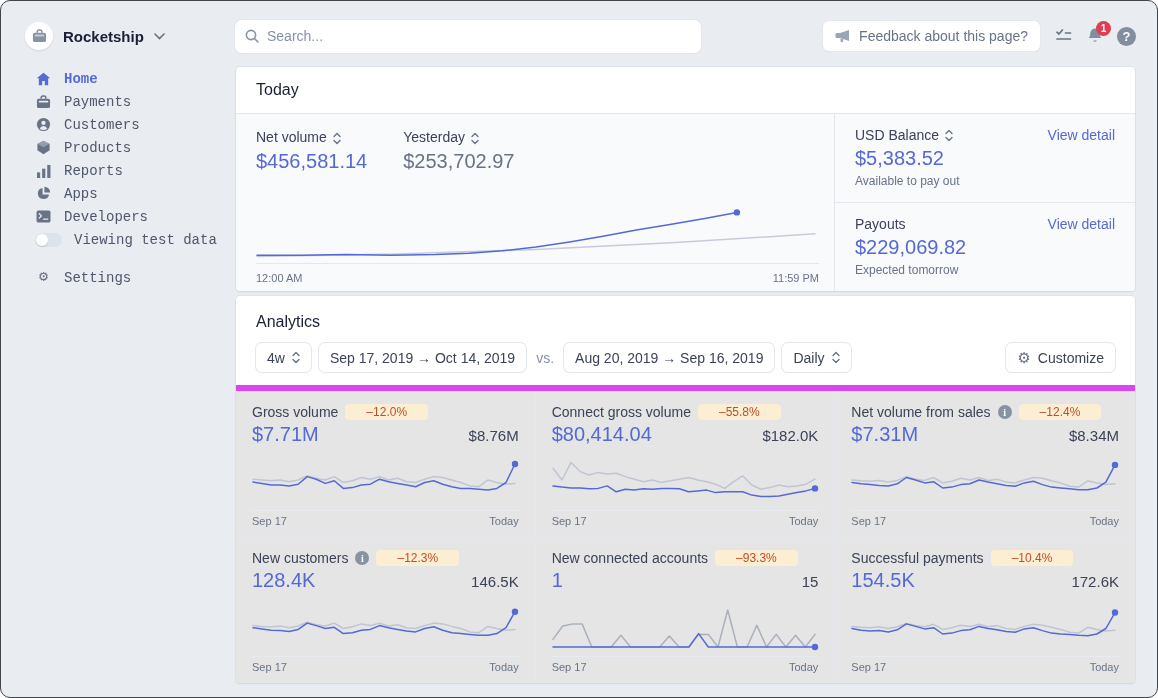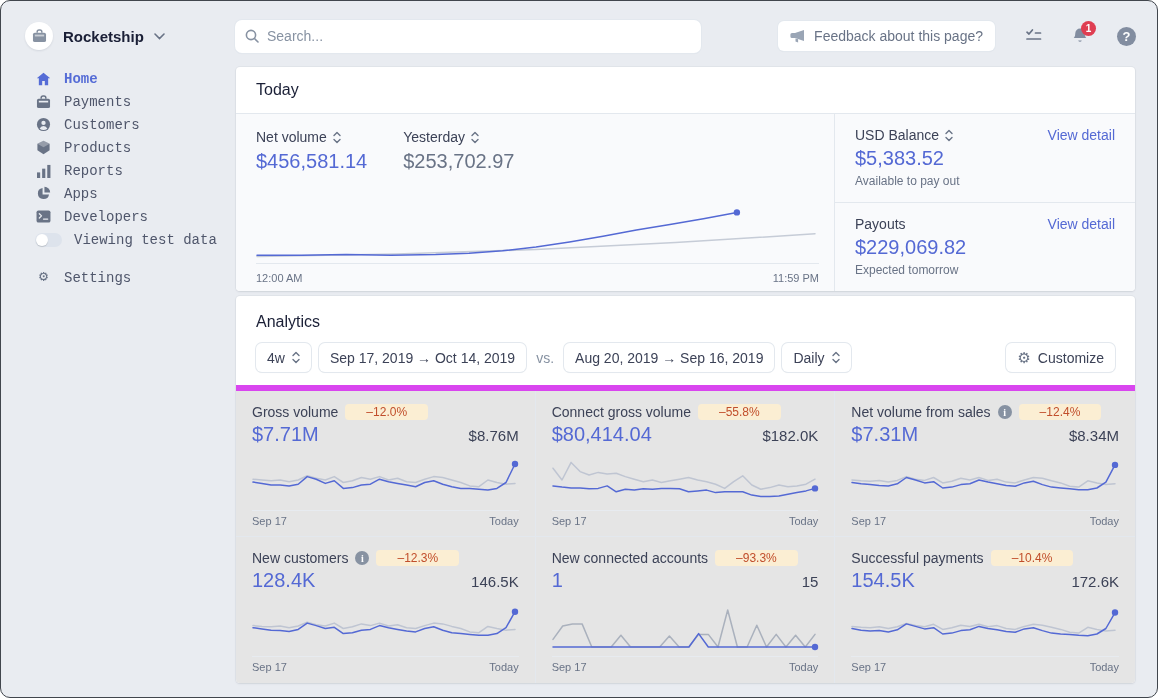--- a/index.html
+++ b/index.html
@@ -10,21 +10,21 @@
   }
   
   .topbar{ position:absolute; top:0; left:0; right:0; height:62px; display:flex; align-items:center; padding:8px 21px 0 24px; }
   .account{ display:flex; align-items:center; gap:10px; width:210px; cursor:pointer; }
   .account-logo{ width:28px; height:28px; border-radius:50%; background:#fff; display:flex; align-items:center; justify-content:center; box-shadow:0 1px 2px rgba(60,66,87,.12); }
   .account-name{ font-size:15px; font-weight:700; color:#1a1f36; }
   .chev{ color:#697386; display:flex; }
   .search{ width:466px; height:33px; background:#fff; border-radius:7px; box-shadow:0 0 0 1px #e3e8ee,0 1px 1px rgba(0,0,0,.05); display:flex; align-items:center; padding:0 10px; gap:8px; }
   .search input{ border:0; outline:0; flex:1; font-size:14px; color:#3c4257; background:transparent; font-family:inherit; }
   .search input::placeholder{ color:#8792a2; }
-  .topbar-right{ margin-left:auto; display:flex; align-items:center; gap:28px;padding-left:28px; }
+  .topbar-right{ margin-left:auto; display:flex; align-items:center; gap:13px;padding-left:28px; }
   .feedback-btn{ height:30px; background:#fff; border:0; border-radius:6px; box-shadow:0 0 0 1px #e3e8ee,0 1px 1px rgba(0,0,0,.06); display:flex; align-items:center; gap:8px; padding:0 12px; font-size:14px; color:#697386; font-family:inherit; cursor:pointer; }
   .iconbtn{ position:relative; background:none; border:0; cursor:pointer; display:flex; padding:0; }
   .notif-badge{ position:absolute; top:-6px; right:-7px; min-width:15px; height:15px; border-radius:8px; background:#df3e52; color:#fff; font-size:10px; font-weight:700; display:flex; align-items:center; justify-content:center; padding:0 4px; }
   .help-circle{ width:19px; height:19px; border-radius:50%; background:#828da0; color:#fff; font-size:13px; font-weight:700; display:flex; align-items:center; justify-content:center; }
   .help-circle::after{ content:"?"; }
   
   .sidebar{ position:absolute; top:66px; left:0; width:235px; padding-left:34px; }
   .nav-item{ display:flex; align-items:center; gap:12px; height:23px; font-size:14px; color:#4f566b; cursor:pointer;font-family:Liberation Mono, monospace; }
   .nav-item .ico{ width:17px; display:flex; justify-content:center; color:#697386; }
   .nav-item.active{ color:#556cd6; font-weight:700; }
@@ -36,21 +36,21 @@
   
   .main{ position:absolute; left:235px; top:66px; right:22px; }
   .card{ background:#fff; border-radius:4px; box-shadow:0 1px 2px rgba(60,66,87,.1),0 0 0 1px rgba(60,66,87,.04); }
   .card-title{ font-size:16px; font-weight:500; color:#1a1f36; }
   
   .today-card{ height:224px; margin-bottom:5px; display:flex; flex-direction:column; overflow:hidden; }
   .today-header{ height:47px; display:flex; align-items:center; padding:0 20px; border-bottom:1px solid #e3e8ee; flex:none; }
   .today-body{ flex:1; display:flex; background:#f9fafc; min-height:0; }
   .today-left{ flex:1; position:relative; padding:15px 15px 0 20px; }
   .metrics-row{ display:flex; gap:36px; }
-  .metric-label-row{ display:flex; align-items:center; gap:6px; font-size:14px; color:#3c4257; }
+  .metric-label-row{ display:flex; align-items:flex-end; gap:6px; font-size:14px; color:#3c4257; }
   .metric-value{ font-size:20px; margin-top:5px; }
   .v-blue{ color:#5469d4; }
   .v-gray{ color:#697386; }
   .today-chart{ position:absolute; left:20px; right:15px; bottom:27px; height:72px; border-bottom:1px solid #e3e8ee; }
   .today-axis{ position:absolute; left:20px; right:15px; bottom:7px; display:flex; justify-content:space-between; font-size:11px; color:#697386; }
   .sortbtn{ background:none; border:0; padding:0; cursor:pointer; display:flex; color:#697386; }
   .right-panel{ width:301px; border-left:1px solid #e3e8ee; display:flex; flex-direction:column; }
   .rp-box{ flex:1; padding:13px 20px; }
   .rp-box + .rp-box{ border-top:1px solid #e3e8ee; }
   .rp-row{ display:flex; align-items:center; }

